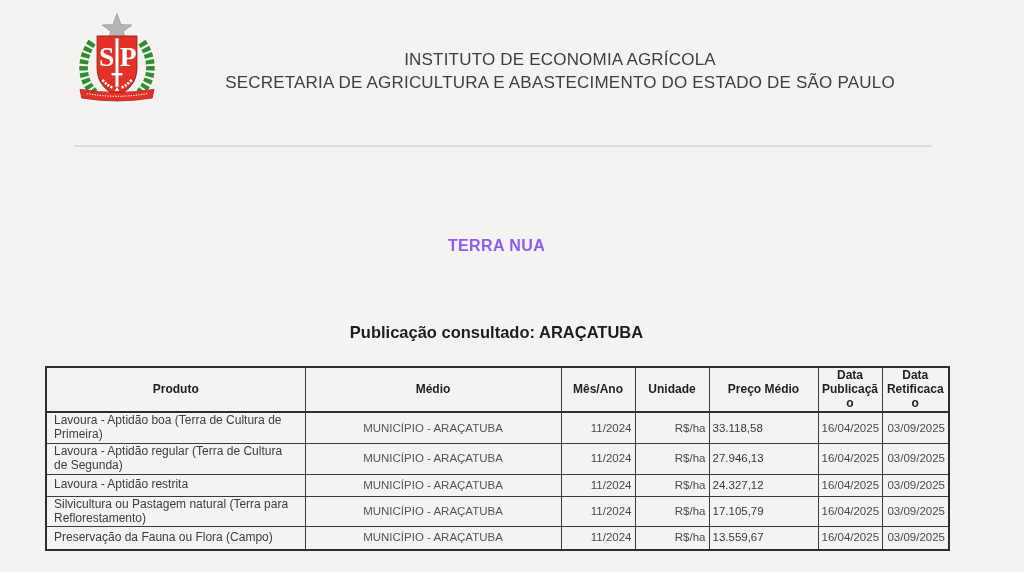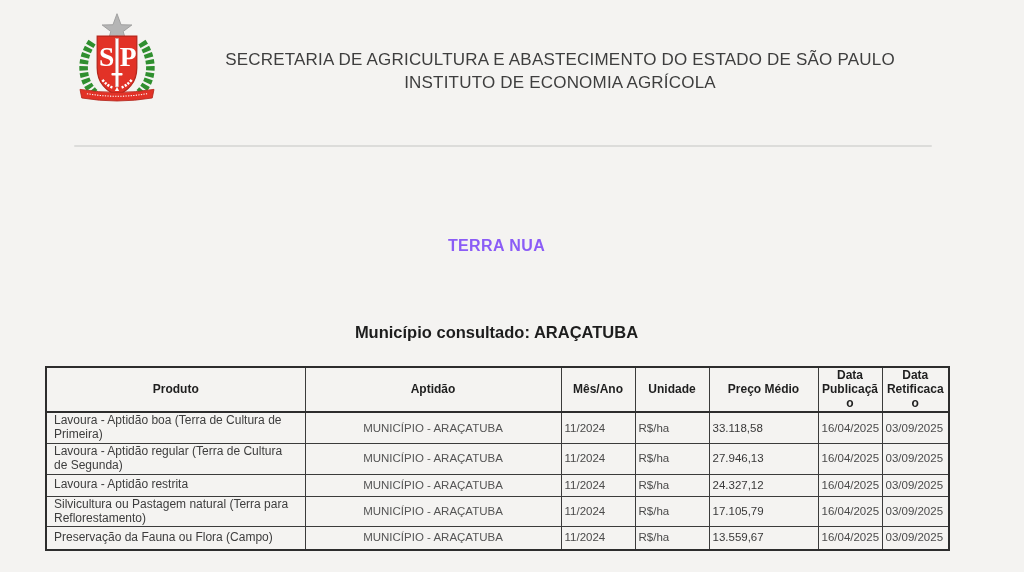--- a/index.html
+++ b/index.html
@@ -52,21 +52,21 @@
     padding:1px 2px;line-height:1.15;
     overflow-wrap:anywhere;
   }
   .price-table thead th{border-bottom:2px solid #2d2d2d;}
   .price-table td{
     font-size:11.5px;color:#444;vertical-align:middle;
     padding:4px 3px;line-height:1.15;
   }
   td.c-prod{font-size:12px;text-align:left;padding:1px 7px;color:#3d3d3d;}
   td.c-reg{text-align:center;color:#555;}
-  td.c-ctr{text-align:left;color:#4a4a4a;}
+  td.c-ctr{text-align:right;color:#4a4a4a;}
   td.c-num{text-align:left;padding-right:4px;color:#383838;}
 </style>
 </head>
 <body>
 
 <div class="page">
 
   <div class="logo">
     <svg viewBox="0 0 100 112" width="86" height="98">
 
@@ -86,43 +86,43 @@
 
       <path d="M33,78 q7,8 13,9" stroke="#ffffff" stroke-width="3" fill="none" stroke-dasharray="2.5 1.5"></path>
       <path d="M67,78 q-7,8 -13,9" stroke="#ffffff" stroke-width="3" fill="none" stroke-dasharray="2.5 1.5"></path>
 
       <path d="M7,89 Q50,96 93,89 L91,99 Q50,106 9,99 Z" fill="#e23227" stroke="#b5271d" stroke-width="1"></path>
       <path d="M15,94 Q50,100 85,94" stroke="#ffffff" stroke-width="1.2" fill="none" stroke-dasharray="1.5 1.5"></path>
     </svg>
   </div>
 
   <div class="org-header">
+    <div>INSTITUTO DE ECONOMIA AGRÍCOLA</div>
     <div>SECRETARIA DE AGRICULTURA E ABASTECIMENTO DO ESTADO DE SÃO PAULO</div>
-    <div>INSTITUTO DE ECONOMIA AGRÍCOLA</div>
   </div>
 
   <div class="divider"></div>
 
   <div class="doc-title">TERRA NUA</div>
-  <div class="doc-subtitle">Município consultado: ARAÇATUBA</div>
+  <div class="doc-subtitle">Publicação consultado: ARAÇATUBA</div>
 
   <table class="price-table">
     <colgroup>
       <col style="width:259px">
         <col style="width:256px">
         <col style="width:74px">
       <col style="width:74px">
         <col style="width:109px">
         <col style="width:64px">
         <col style="width:67px">
     </colgroup>
     <thead>
       <tr style="height:44px">
         <th>Produto</th>
-        <th>Aptidão</th>
+        <th>Médio</th>
         <th>Mês/Ano</th>
         <th>Unidade</th>
         <th>Preço Médio</th>
         <th>Data Publicação</th>
         <th>Data Retificacao</th>
       </tr>
     </thead>
     <tbody>
       <tr style="height:30px">
         <td class="c-prod">Lavoura - Aptidão boa (Terra de Cultura de Primeira)</td>

